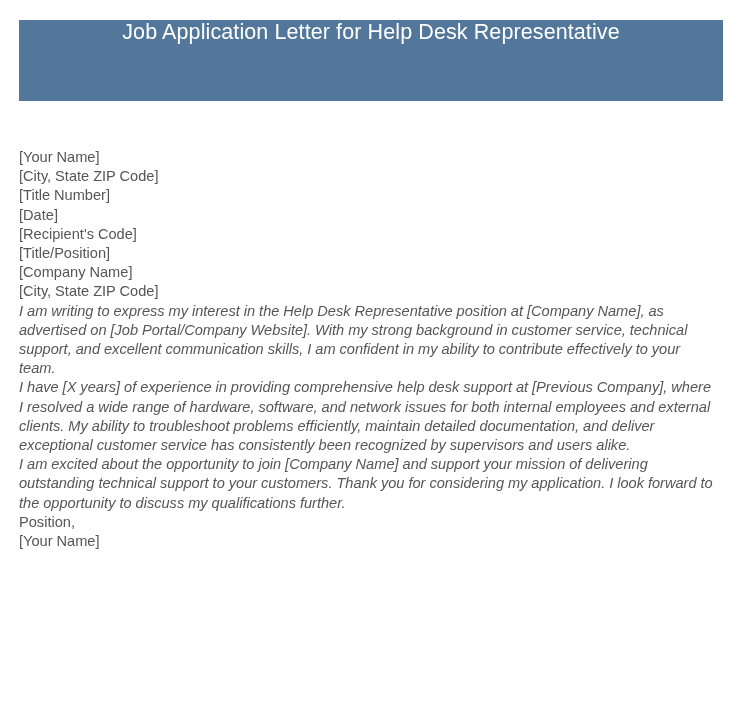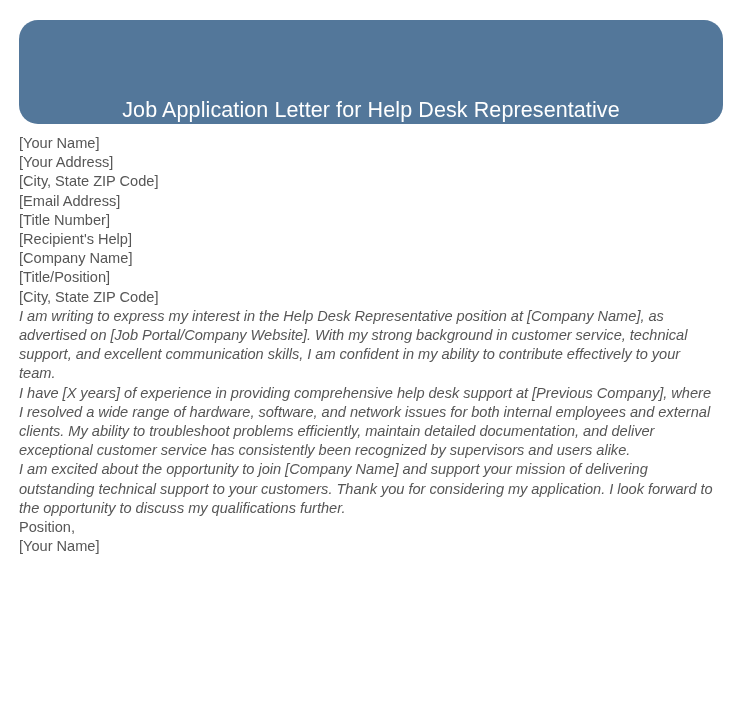--- a/index.html
+++ b/index.html
@@ -17,42 +17,41 @@
     position: relative;
     width: 740px;
     height: 705px;
     background: #ffffff;
   }
   .header-bar {
     position: absolute;
     left: 19px;
     top: 20px;
     width: 704px;
-    height: 104px;
+    height: 81px;
     background: #53779a;
     display: flex;
-    align-items: flex-end;
+    align-items: flex-start;
     justify-content: center;
     box-sizing: border-box;
-    border-radius: 19px;
   }
   .header-title {
     color: #ffffff;
     font-family: "Liberation Sans", sans-serif;
     font-size: 21.5px;
     font-weight: 400;
     letter-spacing: 0.1px;
     line-height: 1.2;
     text-align: center;
     white-space: nowrap;
   }
   .letter-body {
     position: absolute;
     left: 19px;
-    top: 134px;
+    top: 148px;
     width: 699px;
   }
   .letter-line,
   .letter-para {
     color: #565656;
     font-family: "Liberation Sans", sans-serif;
     font-size: 14.6px;
     font-weight: 400;
     line-height: 19.2px;
     margin: 0;
@@ -71,30 +70,29 @@
 <div class="page">
 
   <div class="header-bar">
     <div class="header-title">Job Application Letter for Help Desk Representative</div>
   </div>
 
   <div class="letter-body">
 
     <div>
       <div class="letter-line">[Your Name]</div>
-      <div class="letter-line">[Your Address]</div>
       <div class="letter-line">[City, State ZIP Code]</div>
-      <div class="letter-line">[Email Address]</div>
       <div class="letter-line">[Title Number]</div>
+      <div class="letter-line">[Date]</div>
     </div>
 
     <div>
-      <div class="letter-line">[Recipient's Help]</div>
+      <div class="letter-line">[Recipient's Code]</div>
+      <div class="letter-line">[Title/Position]</div>
       <div class="letter-line">[Company Name]</div>
-      <div class="letter-line">[Title/Position]</div>
       <div class="letter-line">[City, State ZIP Code]</div>
     </div>
 
 
     <p class="letter-para">I am writing to express my interest in the Help Desk Representative position at [Company Name], as advertised on [Job Portal/Company Website]. With my strong background in customer service, technical support, and excellent communication skills, I am confident in my ability to contribute effectively to your team.</p>
     <p class="letter-para">I have [X years] of experience in providing comprehensive help desk support at [Previous Company], where I resolved a wide range of hardware, software, and network issues for both internal employees and external clients. My ability to troubleshoot problems efficiently, maintain detailed documentation, and deliver exceptional customer service has consistently been recognized by supervisors and users alike.</p>
     <p class="letter-para">I am excited about the opportunity to join [Company Name] and support your mission of delivering outstanding technical support to your customers. Thank you for considering my application. I look forward to the opportunity to discuss my qualifications further.</p>
 
     <div class="letter-line">Position,</div>
     <div class="letter-line">[Your Name]</div>

